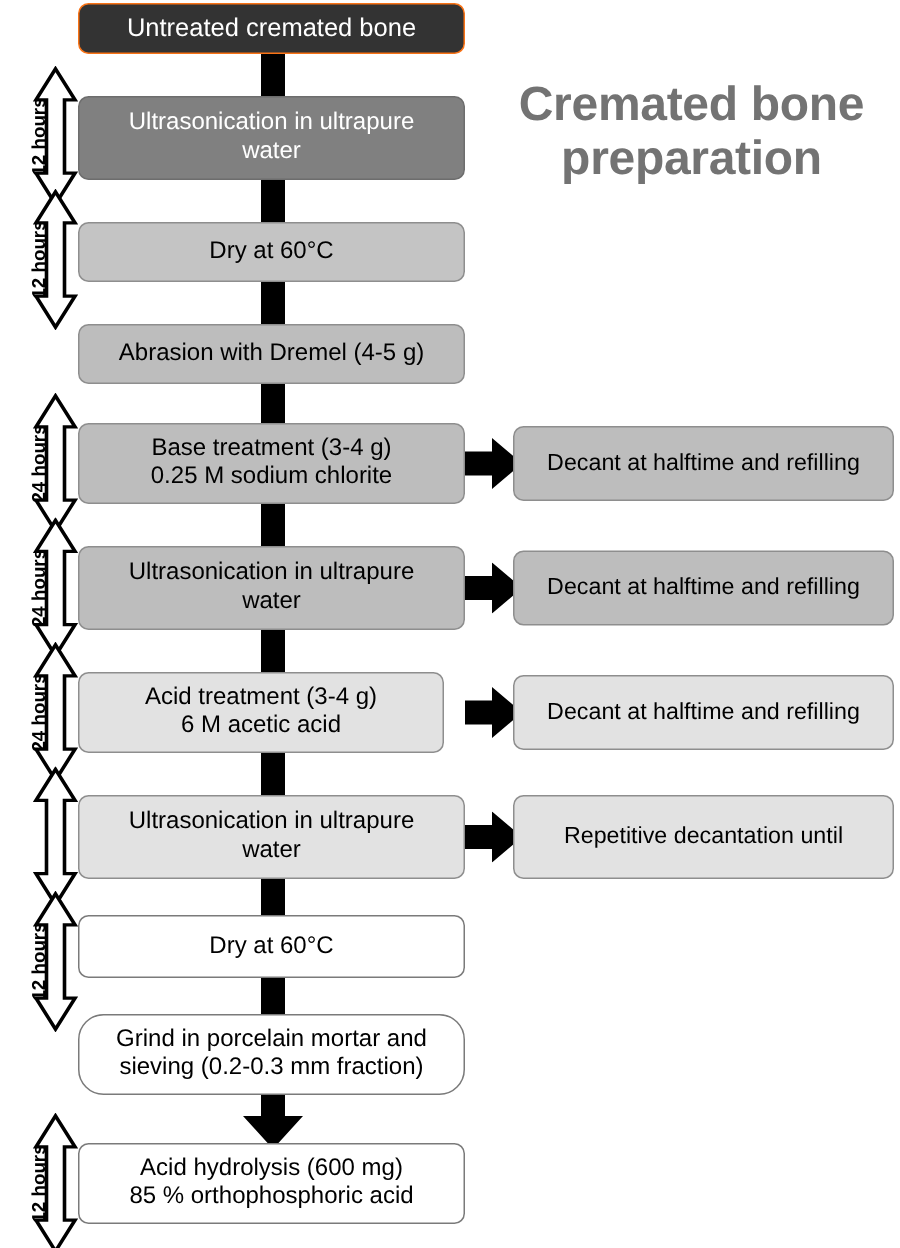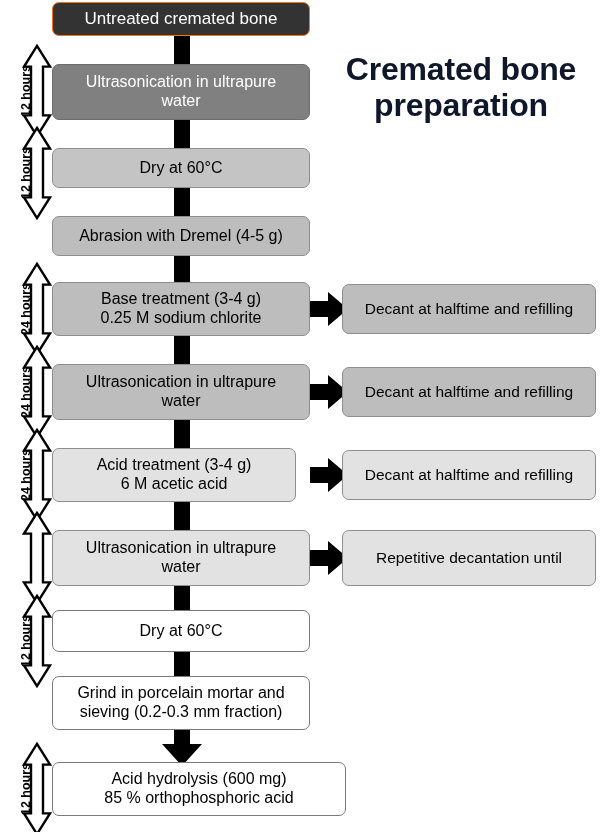--- a/index.html
+++ b/index.html
@@ -85,21 +85,21 @@
     top:0;
     width:30px;
     height:100%;
   }
 
   
   .title{
     position:absolute;
     text-align:center;
     font-weight:bold;
-    color:#0f172a;
+    color:#737373;
     line-height:1.12;
     letter-spacing:-0.2px;
   }
 </style>
 </head>
 <body>
 
 <div id="canvas">
 
   <div class="title" style="left:330px; top:52px; width:262px; font-size:32px;">
@@ -167,28 +167,28 @@
     <span class="txt">
       <span>Ultrasonication in ultrapure</span><br>
       <span>water</span>
     </span>
   </div>
 
   <div class="box white" style="left:52px; top:610px; width:258px; height:42px; font-size:16px;">
     <span class="txt">Dry at 60°C</span>
   </div>
 
-  <div class="box white" style="left:52px; top:676px; width:258px; height:54px; font-size:16px;">
+  <div class="box white" style="left:52px; top:676px; width:258px; height:54px; font-size:16px;border-radius:17px;">
     <span class="txt">
       <span>Grind in porcelain mortar and</span><br>
       <span>sieving (0.2-0.3 mm fraction)</span>
     </span>
   </div>
 
-  <div class="box white" style="left:52px; top:762px; width:294px; height:54px; font-size:16px;">
+  <div class="box white" style="left:52px; top:762px; width:258px; height:54px; font-size:16px;">
     <span class="txt">
       <span>Acid hydrolysis (600 mg)</span><br>
       <span>85 % orthophosphoric acid</span>
     </span>
   </div>
 
   <div class="rarrow" style="left:310px; top:292px;">
     <svg width="38" height="34" viewBox="0 0 38 34" xmlns="http://www.w3.org/2000/svg">
       <polygon points="0,9 18,9 18,0 38,17 18,34 18,25 0,25" fill="#000000"></polygon>
     </svg>

